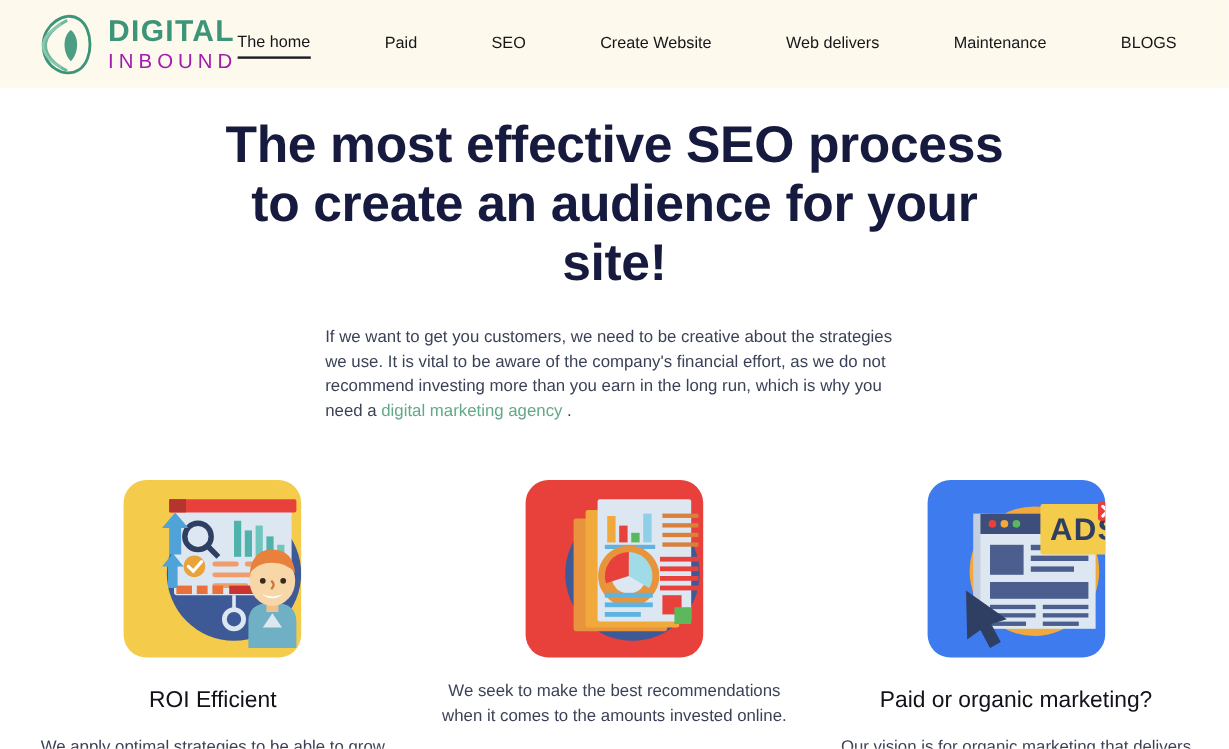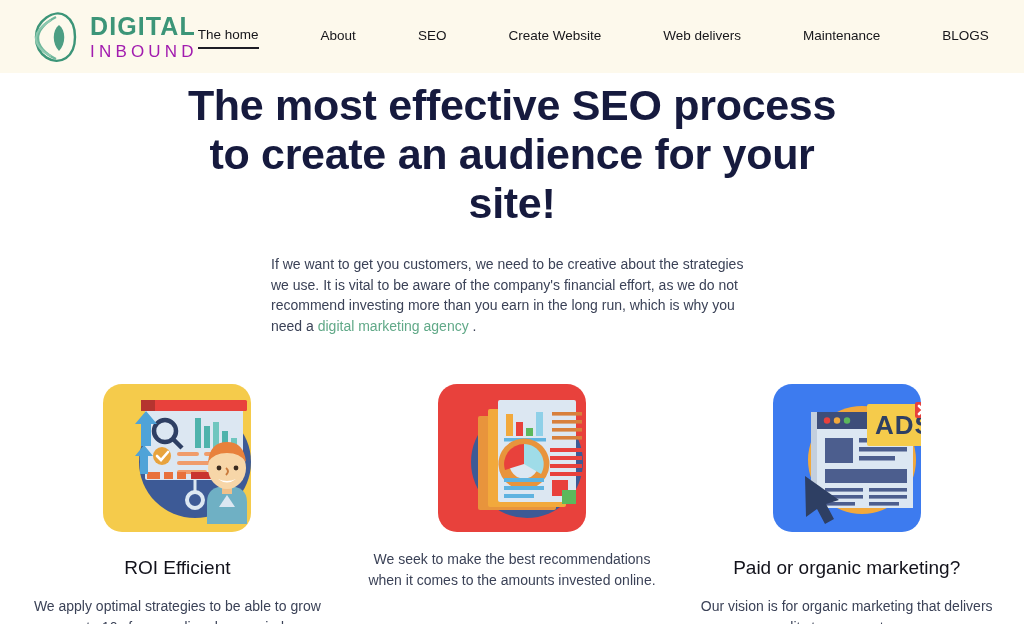--- a/index.html
+++ b/index.html
@@ -45,21 +45,21 @@
     white-space:nowrap;
     font-weight:500;
     cursor:pointer;
     display:inline-block;
   }
   .nav-link:first-child { margin-left:0; }
   .nav-link:last-child { margin-right:0;font-family:Liberation Serif, serif; }
   .nav-link.active { border-bottom:2px solid #1d1d25; }
 
   
-  .hero { padding-top:8px; text-align:center; }
+  .hero { padding-top:24px; text-align:center; }
   .hero-title {
     font-size:43px;
     line-height:49px;
     font-weight:bold;
     color:#161a3e;
     letter-spacing:-0.3px;
     max-width:680px;
     margin:0 auto;
   }
   .hero-sub {
@@ -124,21 +124,21 @@
       <path d="M33 14 C40 19, 40 33, 33 40 C26 33, 26 19, 33 14 Z" fill="#4C9E83"></path>
     </svg>
     <span class="brand-words">
       <span class="brand-top">DIGITAL</span>
       <span class="brand-bottom">INBOUND</span>
     </span>
   </div>
 
   <nav class="main-nav">
     <a class="nav-link active">The home</a>
-    <a class="nav-link">About</a>
+    <a class="nav-link">Paid</a>
     <a class="nav-link">SEO</a>
     <a class="nav-link">Create Website</a>
     <a class="nav-link">Web delivers</a>
     <a class="nav-link">Maintenance</a>
     <a class="nav-link">BLOGS</a>
     <a class="nav-link">Contact</a>
   </nav>
 </header>
 
 <section class="hero">

